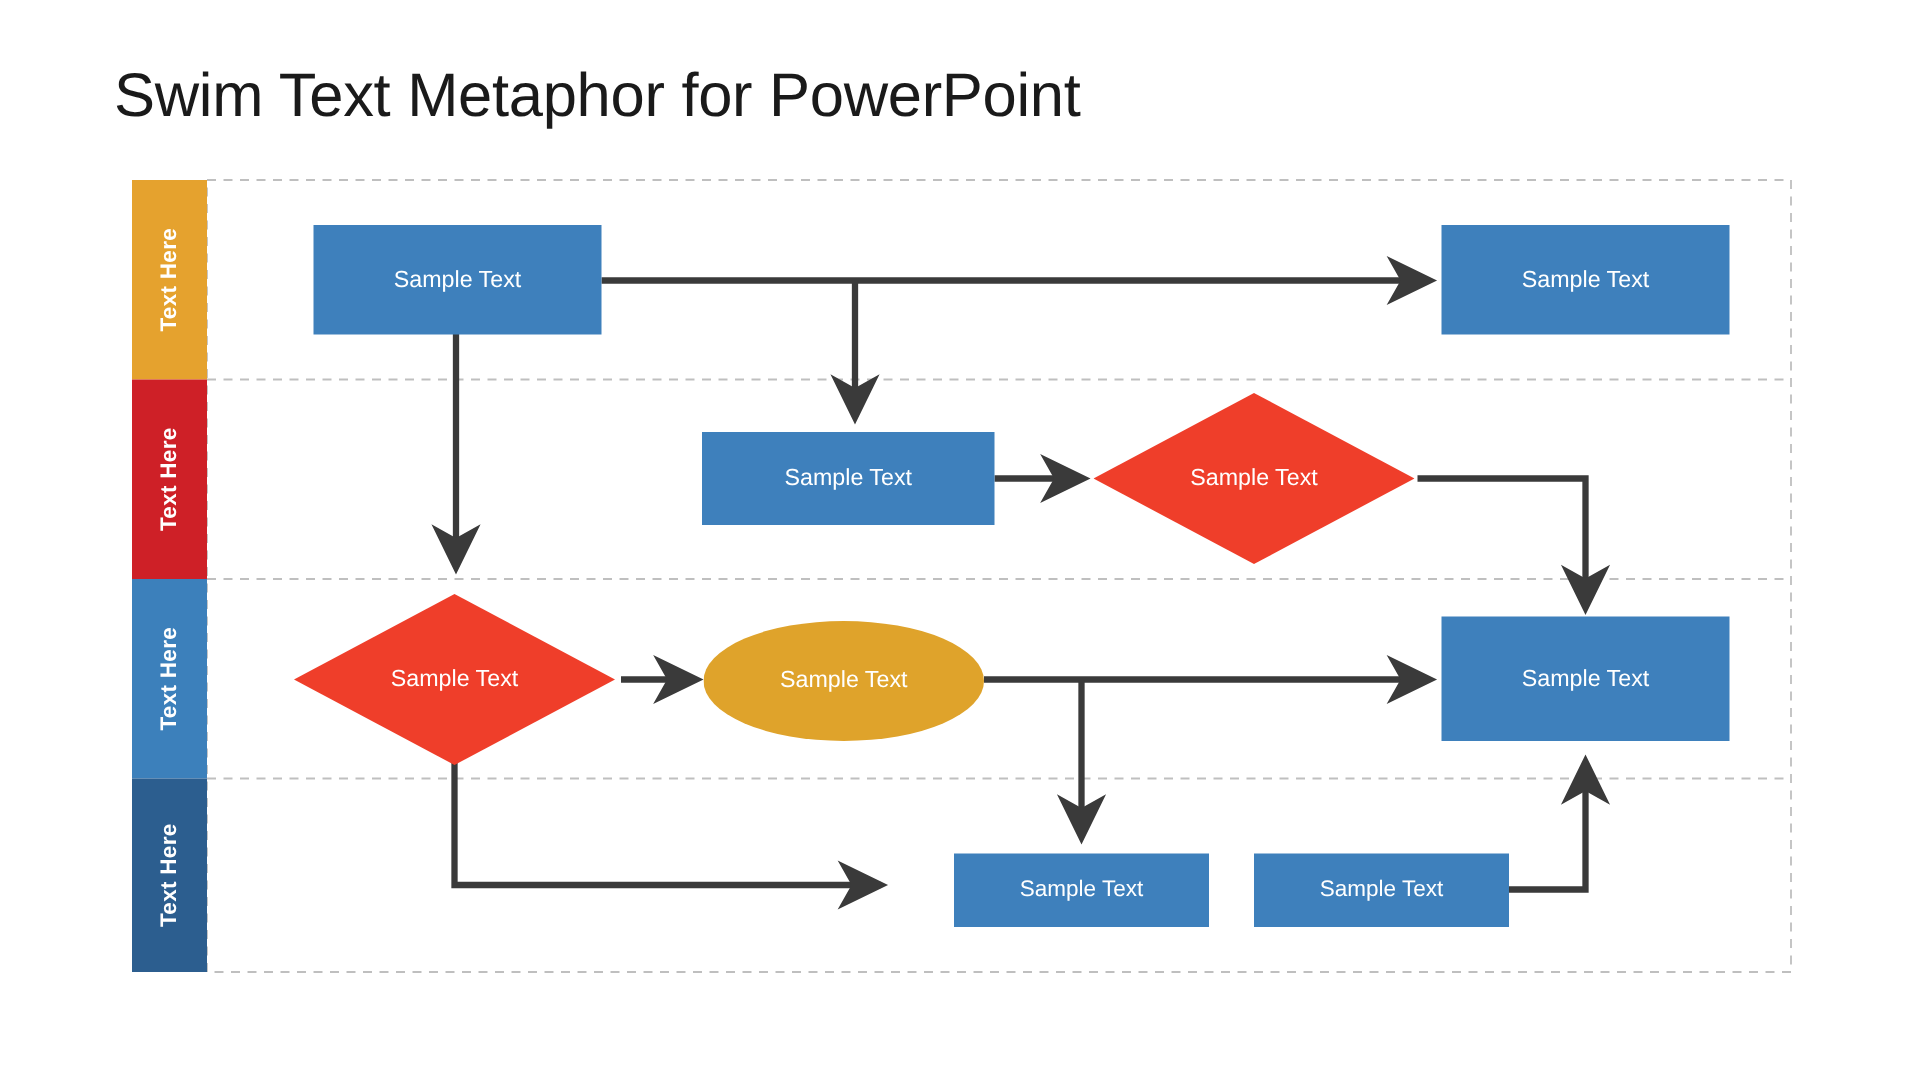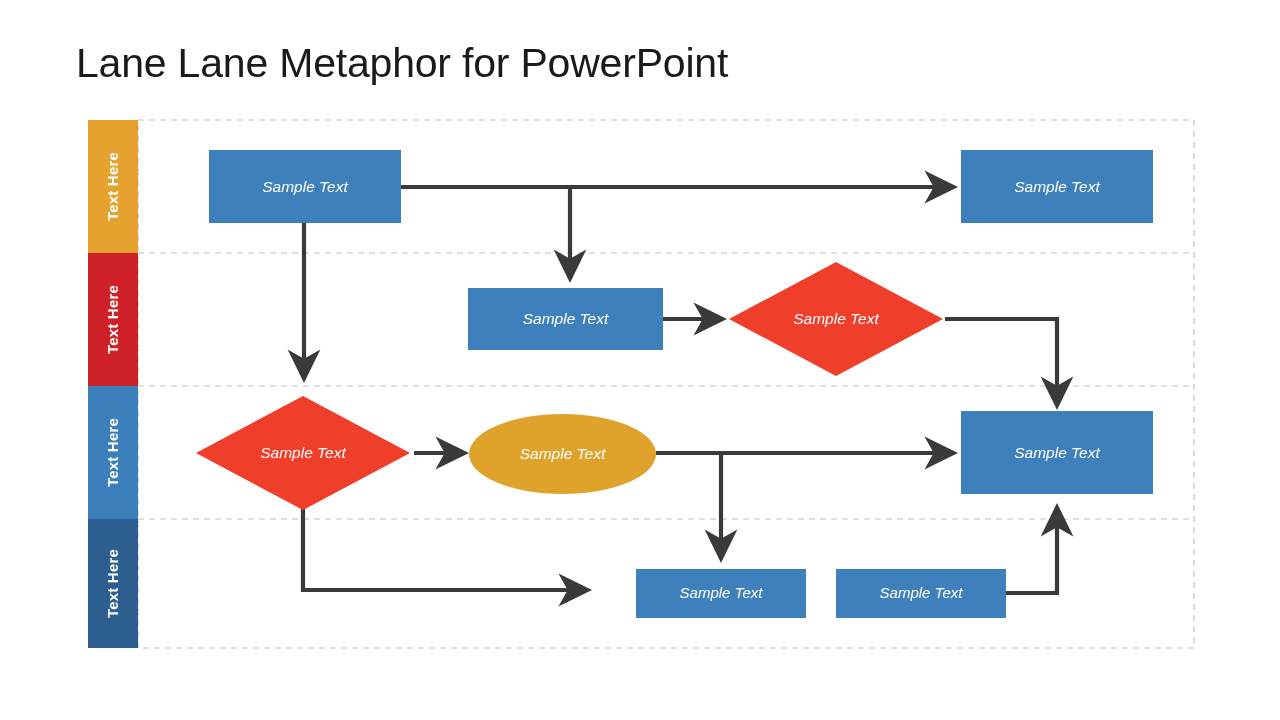--- a/index.html
+++ b/index.html
@@ -55,21 +55,20 @@
   .node {
     position: absolute;
     display: flex;
     align-items: center;
     justify-content: center;
     text-align: right;
     color: #ffffff;
     font-size: 15.5px;
     line-height: 1.25;
     box-sizing: border-box;
-    font-style: italic;
   }
   .node.rect { }
   .node.diamond-wrap, .node.ellipse-wrap {
     background: transparent;
   }
   .shape-svg {
     position: absolute;
     left: 0; top: 0;
     width: 100%;
     height: 100%;
@@ -85,21 +84,21 @@
     width: 1280px;
     height: 720px;
     pointer-events: none;
   }
 </style>
 </head>
 <body>
 
 <div id="slide">
 
-  <div id="slide-title">Lane Lane Metaphor for PowerPoint</div>
+  <div id="slide-title">Swim Text Metaphor for PowerPoint</div>
 
   <div id="diagram">
 
     <svg id="lane-lines" viewBox="0 0 1280 720" xmlns="http://www.w3.org/2000/svg">
 
       <rect x="138" y="120" width="1056" height="528" fill="none" stroke="#BFBFBF" stroke-width="1.2" stroke-dasharray="6 5"></rect>
 
       <line x1="138" y1="253" x2="1194" y2="253" stroke="#BFBFBF" stroke-width="1.2" stroke-dasharray="6 5"></line>
       <line x1="138" y1="386" x2="1194" y2="386" stroke="#BFBFBF" stroke-width="1.2" stroke-dasharray="6 5"></line>
       <line x1="138" y1="519" x2="1194" y2="519" stroke="#BFBFBF" stroke-width="1.2" stroke-dasharray="6 5"></line>

